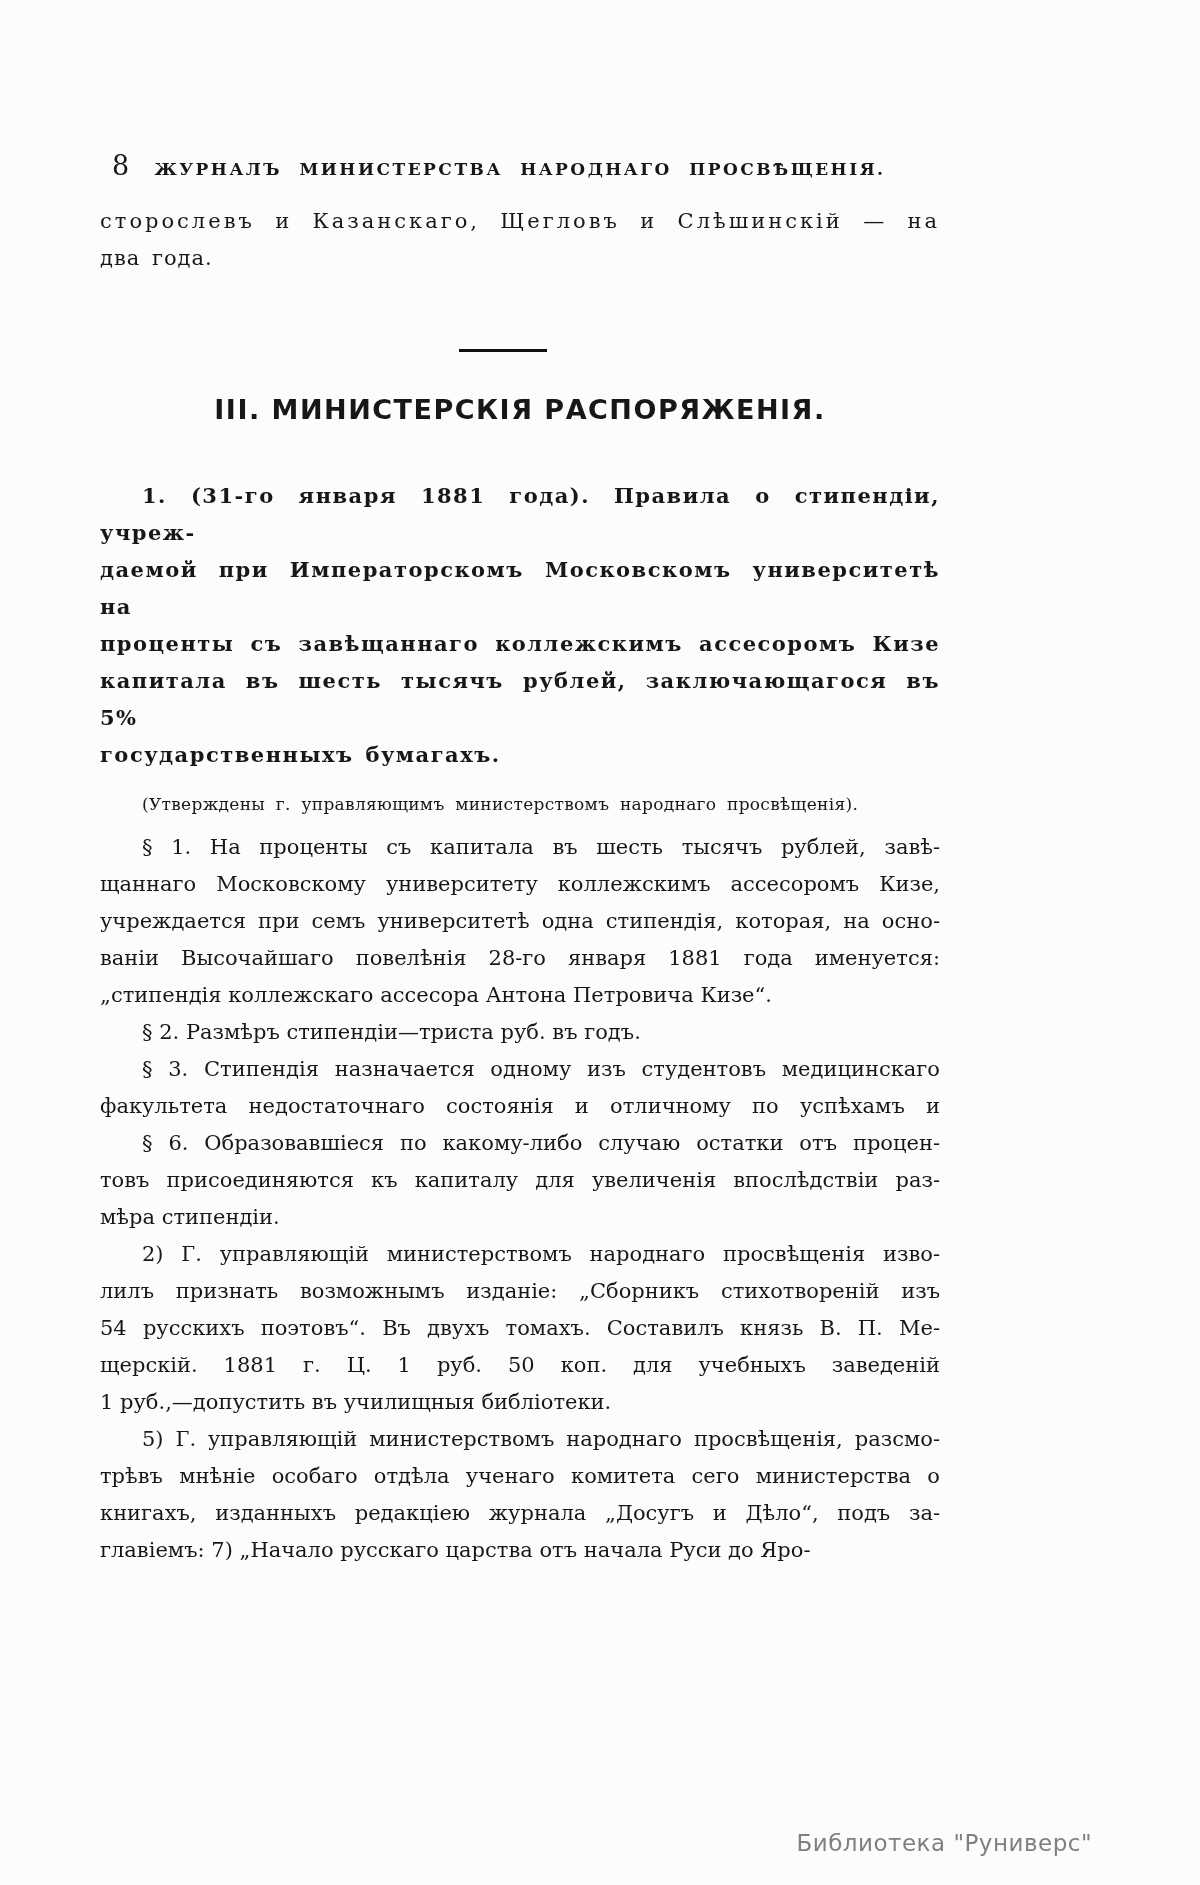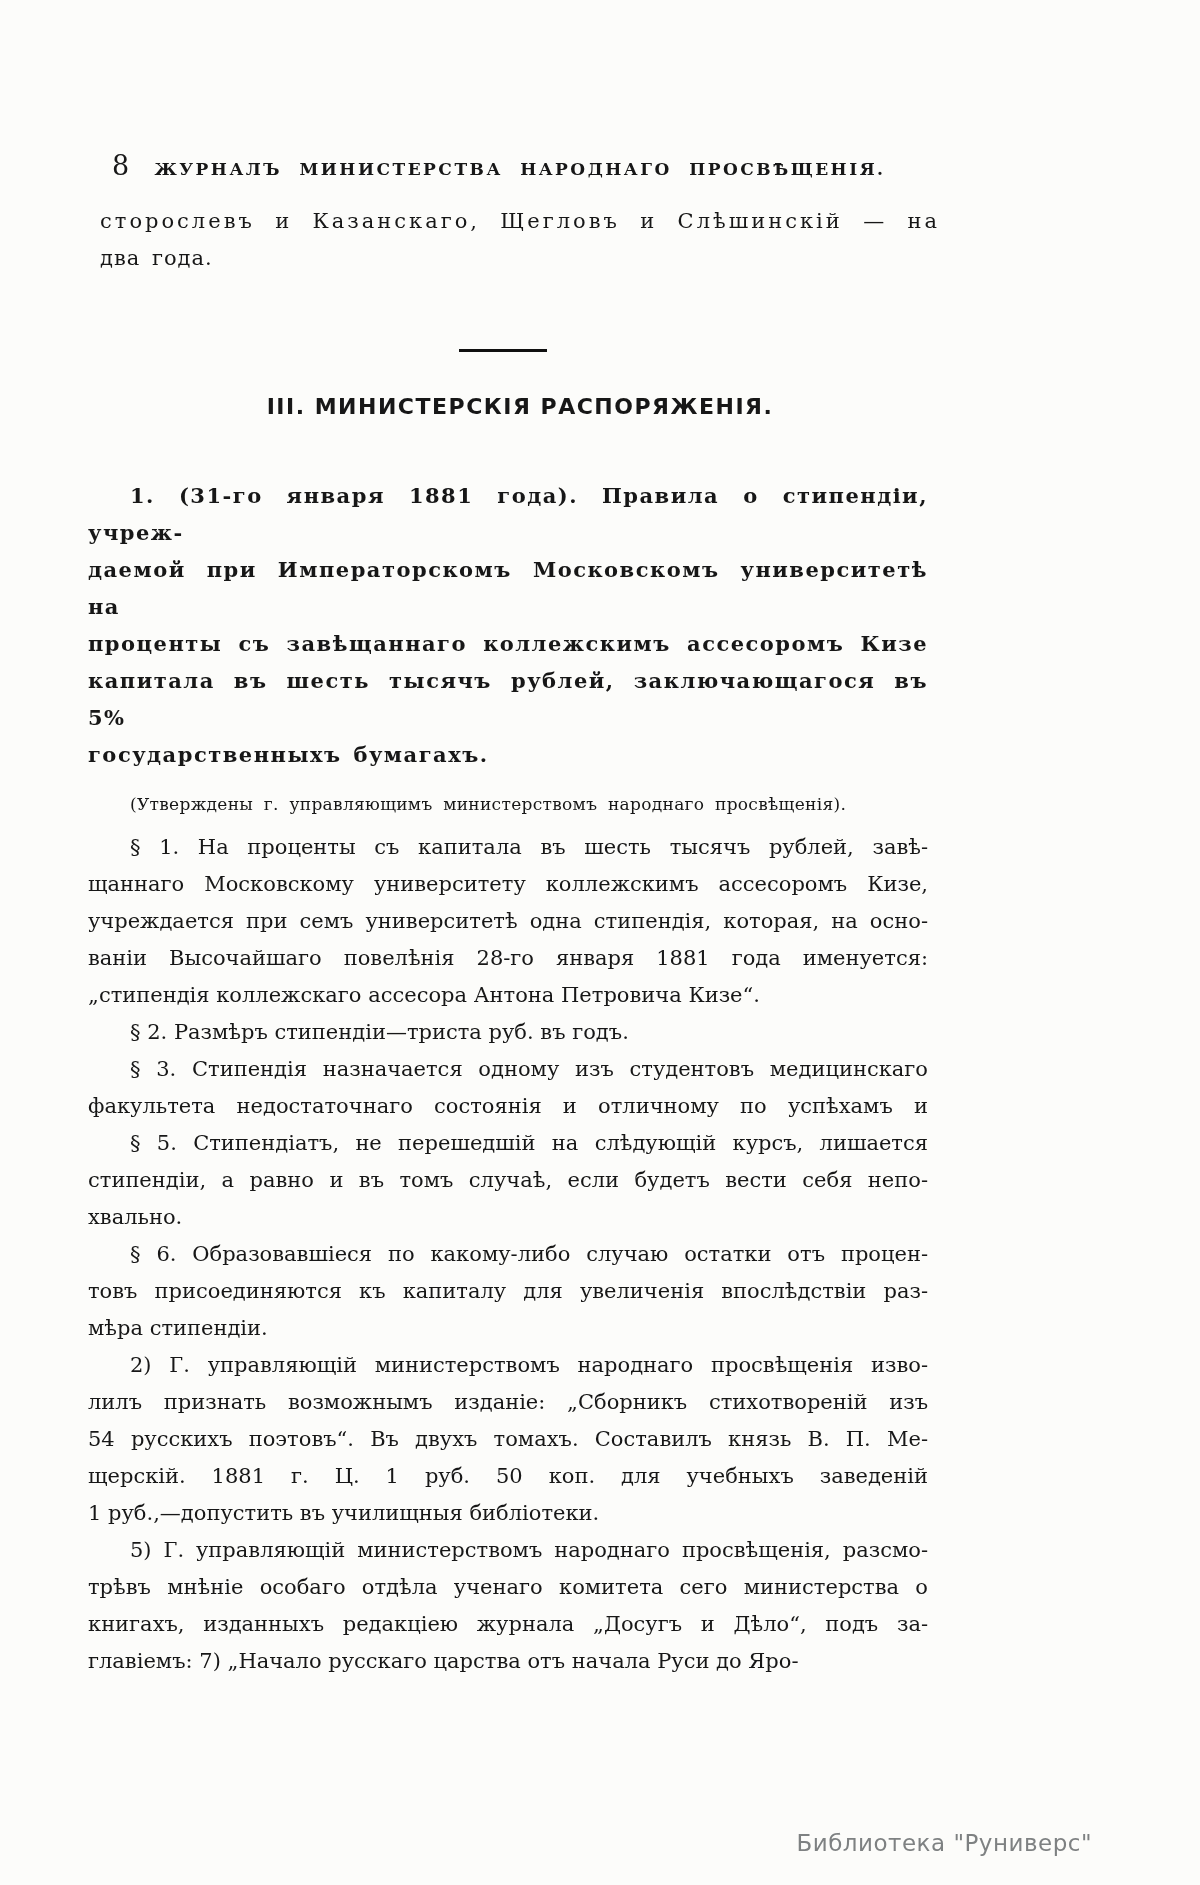--- a/index.html
+++ b/index.html
@@ -44,27 +44,27 @@
     position: absolute; top: 349px; left: 459px;
     width: 88px; height: 0;
     border-top: 3px solid #101010;
   }
 
   .section-heading {
     position: absolute; top: 394px; left: 100px; width: 840px;
     margin: 0;
     text-align: center;
     font-family: "DejaVu Sans", sans-serif;
-    font-size: 22px;
+    font-size: 27px;
     font-weight: 800;
     letter-spacing: 1.5px;
   }
 
   .paragraphs {
-    position: absolute; top: 477px; left: 88px; width: 840px;
+    position: absolute; top: 477px; left: 100px; width: 840px;
     font-size: 21px; line-height: 37px;
   }
 
   .line { text-align: justify; }
   .line:not(.last) { text-align-last: justify; }
   .para .first { text-indent: 42px; }
 
   .para.decree {
     font-weight: 700;
     letter-spacing: 1.5px;
@@ -125,25 +125,20 @@
         <div class="line last">„стипендія коллежскаго ассесора Антона Петровича Кизе“.</div>
       </div>
       <div class="para body">
         <div class="line first last">§ 2. Размѣръ стипендіи—триста руб. въ годъ.</div>
       </div>
       <div class="para body">
         <div class="line first">§ 3. Стипендія назначается одному изъ студентовъ медицинскаго</div>
         <div class="line">факультета недостаточнаго состоянія и отличному по успѣхамъ и</div>
       </div>
       <div class="para body">
-        <div class="line first">§ 5. Стипендіатъ, не перешедшій на слѣдующій курсъ, лишается</div>
-        <div class="line">стипендіи, а равно и въ томъ случаѣ, если будетъ вести себя непо-</div>
-        <div class="line last">хвально.</div>
-      </div>
-      <div class="para body">
         <div class="line first">§ 6. Образовавшіеся по какому-либо случаю остатки отъ процен-</div>
         <div class="line">товъ присоединяются къ капиталу для увеличенія впослѣдствіи раз-</div>
         <div class="line last">мѣра стипендіи.</div>
       </div>
       <div class="para body">
         <div class="line first">2) Г. управляющій министерствомъ народнаго просвѣщенія изво-</div>
         <div class="line">лилъ признать возможнымъ изданіе: „Сборникъ стихотвореній изъ</div>
         <div class="line">54 русскихъ поэтовъ“. Въ двухъ томахъ. Составилъ князь В. П. Ме-</div>
         <div class="line">щерскій. 1881 г. Ц. 1 руб. 50 коп. для учебныхъ заведеній</div>
         <div class="line last">1 руб.,—допустить въ училищныя библіотеки.</div>

